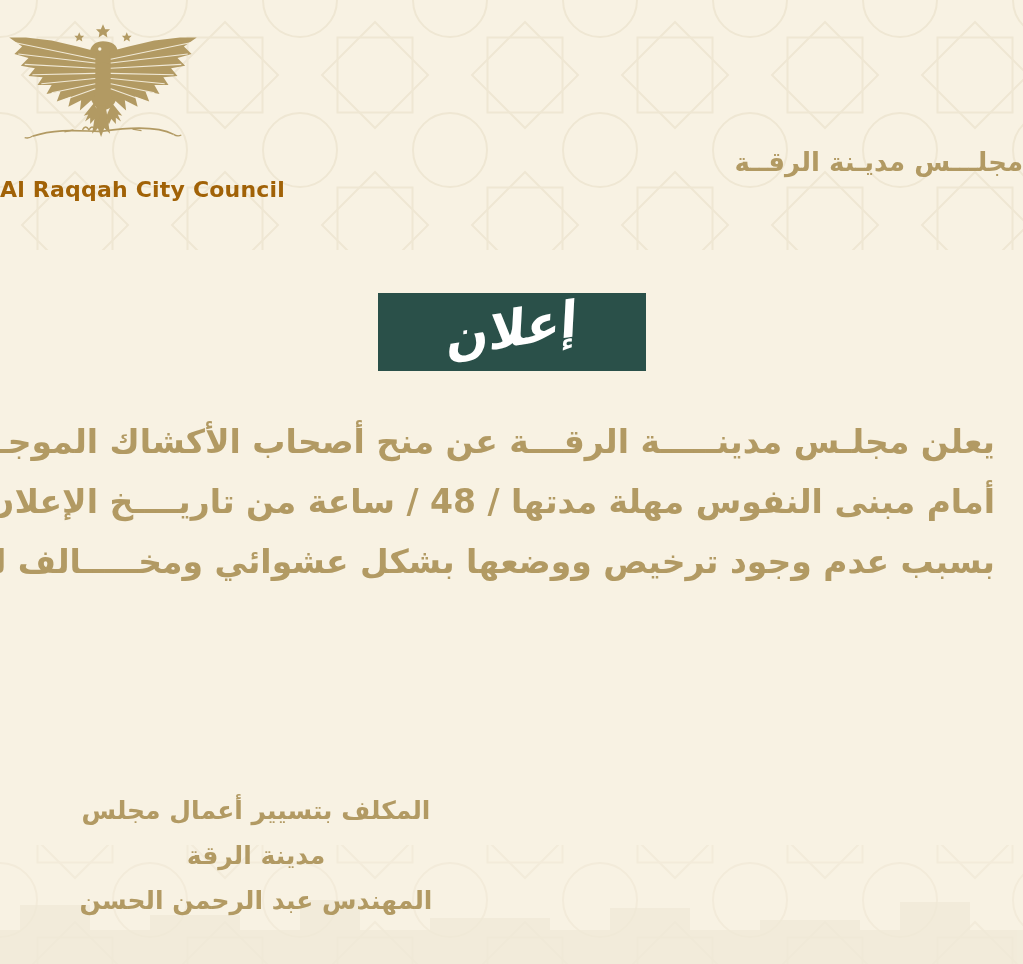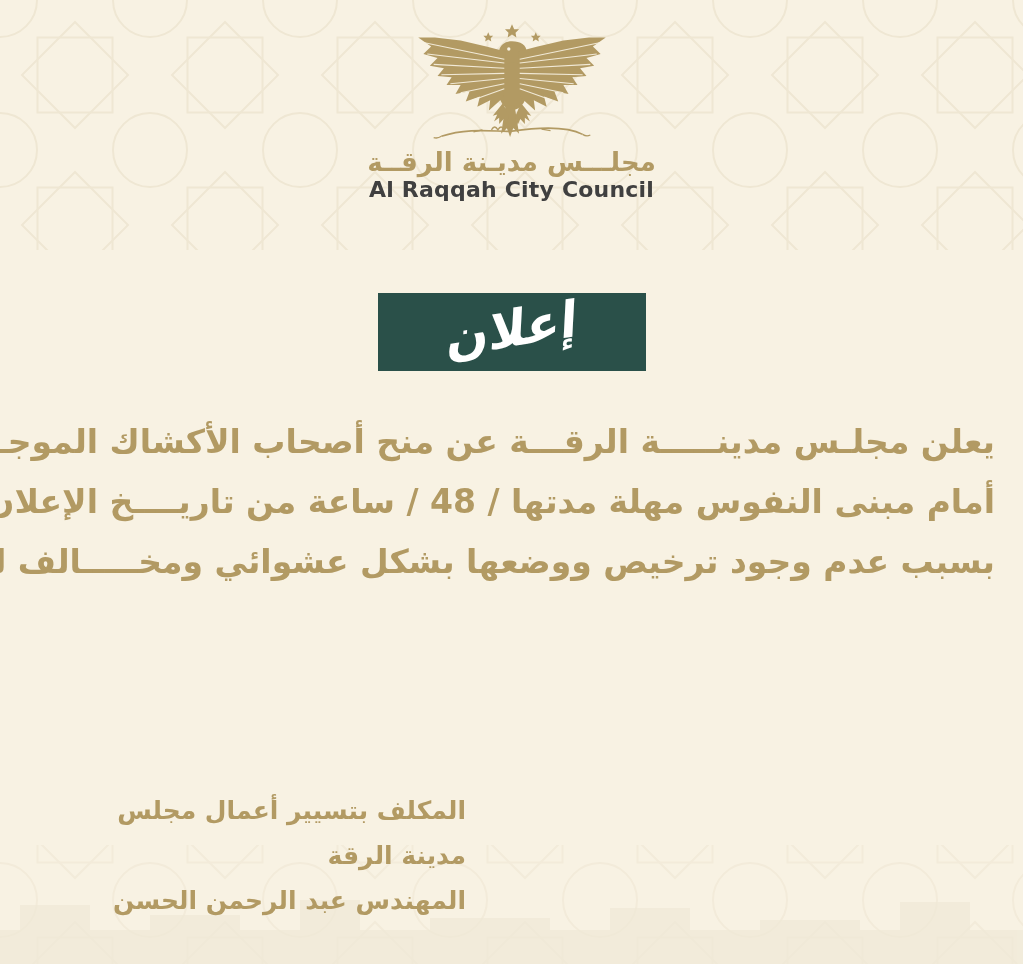--- a/index.html
+++ b/index.html
@@ -5,48 +5,48 @@
   html,body{margin:0;padding:0;}
   body{
     width:1023px;height:964px;
     background:#f8f2e3;
     position:relative;overflow:hidden;
     font-family:"DejaVu Sans", sans-serif;
   }
   .bg-pattern{position:absolute;top:0;left:0;pointer-events:none;}
   .emblem-wrap{
     position:absolute;top:22px;left:0;right:0;
-    display:flex;flex-direction:column;align-items:center;
+    display:flex;flex-direction:column;
   }
   .emblem-svg{width:206px;height:122px;display:block;}
   .org-ar{
     margin-top:3px;color:#b29a63;font-size:26px;font-weight:bold;
     direction:rtl;line-height:30px;
   }
   .org-en{
-    color:#404040;font-size:22px;font-weight:bold;letter-spacing:.2px;line-height:26px;
+    color:#a16207;font-size:22px;font-weight:bold;letter-spacing:.2px;line-height:26px;
   }
   .banner{
     position:absolute;top:293px;left:50%;transform:translateX(-50%);
     width:268px;height:78px;background:#2a5049;
     display:flex;align-items:center;justify-content:center;
   }
   .banner-text{
     color:#ffffff;font-size:50px;font-weight:bold;
     transform:rotate(-9deg) skewX(-12deg) translateY(-3px);
   }
   .body-text{
     position:absolute;top:412px;left:28px;right:28px;
     direction:rtl;text-align:center;
     color:#b29a63;font-weight:bold;font-size:33px;line-height:60px;
   }
   .body-line{white-space:nowrap;}
   .signature{
     position:absolute;top:788px;left:46px;width:420px;
-    direction:rtl;text-align:right;
+    direction:rtl;text-align:center;
     color:#b29a63;font-weight:bold;font-size:25px;line-height:45px;
   }
 </style>
 </head>
 <body>
 
 <svg class="bg-pattern" width="1023" height="964" viewBox="0 0 1023 964" aria-hidden="true">
   <defs>
     <pattern id="star8" width="150" height="150" patternUnits="userSpaceOnUse">
       <g fill="none" stroke="#ece3ce" stroke-width="2">

